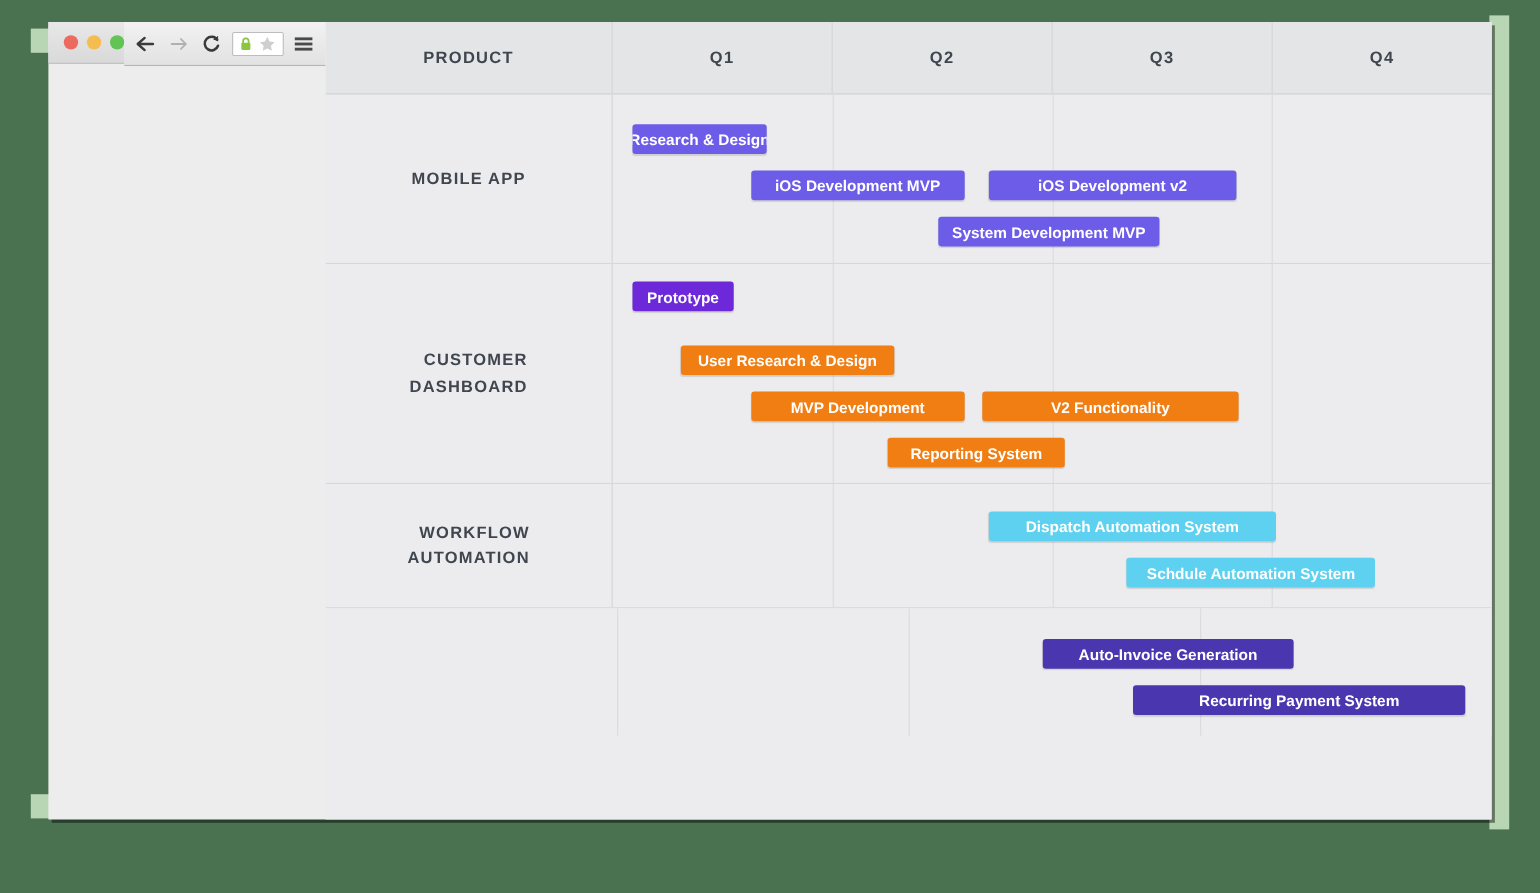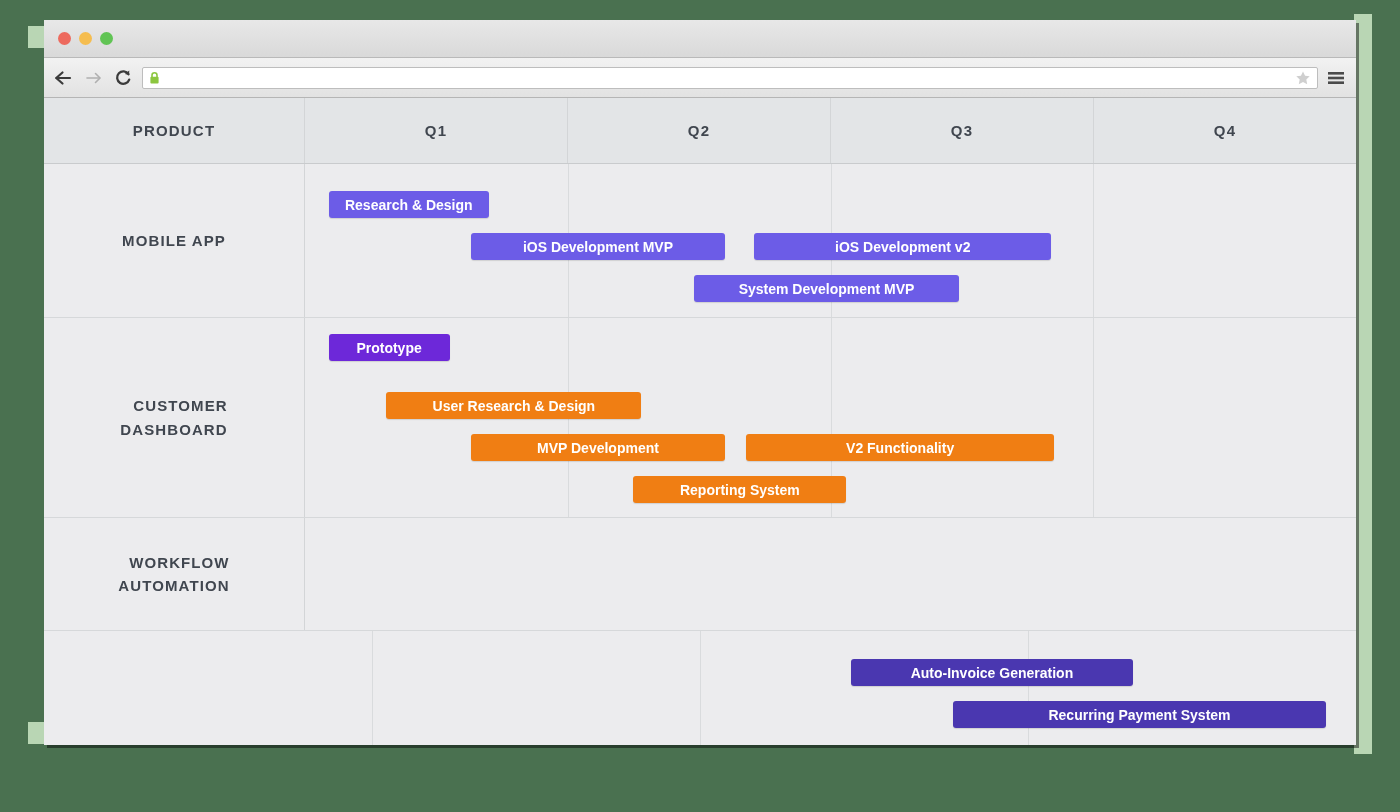--- a/index.html
+++ b/index.html
@@ -34,21 +34,21 @@
 
   
   .browser-window {
     position: absolute;
     left: 44px; top: 20px;
     width: 1312px; height: 725px;
     background: #ededed;
     z-index: 5;
     box-shadow: 3px 3px 0 rgba(0,0,0,0.45);
     display: flex;
-    flex-direction: column;
+    flex-direction: row;
   }
 
   .title-bar {
     height: 38px;
     background: linear-gradient(to bottom, #e8e8e8 0%, #d9d9d9 100%);
     border-bottom: 1px solid #b9b9b9;
     display: flex;
     align-items: center;
     padding-left: 14px;
     flex: 0 0 auto;
@@ -280,20 +280,27 @@
             <div class="grid-line" style="left: 75%;"></div>
             <div class="bar" style="left: 2.25%; width: 11.5%; top: 16px; background: #6d28d9;">Prototype</div>
             <div class="bar" style="left: 7.75%; width: 24.25%; top: 74px; background: rgb(240, 126, 19);">User Research &amp; Design</div>
             <div class="bar" style="left: 15.75%; width: 24.25%; top: 116px; background: rgb(240, 126, 19);">MVP Development</div>
             <div class="bar" style="left: 42%; width: 29.25%; top: 116px; background: rgb(240, 126, 19);">V2 Functionality</div>
             <div class="bar" style="left: 31.25%; width: 20.25%; top: 158px; background: rgb(240, 126, 19);">Reporting System</div>
           </div>
         </div>
         <div class="gantt-row row-workflow">
           <div class="row-label">WORKFLOW<br>AUTOMATION</div>
+          <div class="row-track">
+            <div class="grid-line" style="left: 25%;"></div>
+            <div class="grid-line" style="left: 50%;"></div>
+            <div class="grid-line" style="left: 75%;"></div>
+            <div class="bar" style="left: 42.75%; width: 32.75%; top: 25px; background: rgb(94, 208, 240);">Dispatch Automation System</div>
+            <div class="bar" style="left: 58.5%; width: 28.25%; top: 67px; background: rgb(94, 208, 240);">Schdule Automation System</div>
+          </div>
         </div>
         <div class="gantt-row row-billing">
           <div class="row-track">
             <div class="grid-line" style="left: 25%;"></div>
             <div class="grid-line" style="left: 50%;"></div>
             <div class="grid-line" style="left: 75%;"></div>
             <div class="bar" style="left: 69.25%; width: 28.5%; top: 70px; background: rgb(74, 55, 176);">Recurring Payment System</div>
             <div class="bar" style="left: 61.5%; width: 21.5%; top: 28px; background: rgb(74, 55, 176);">Auto-Invoice Generation</div>
           </div>
         </div>

